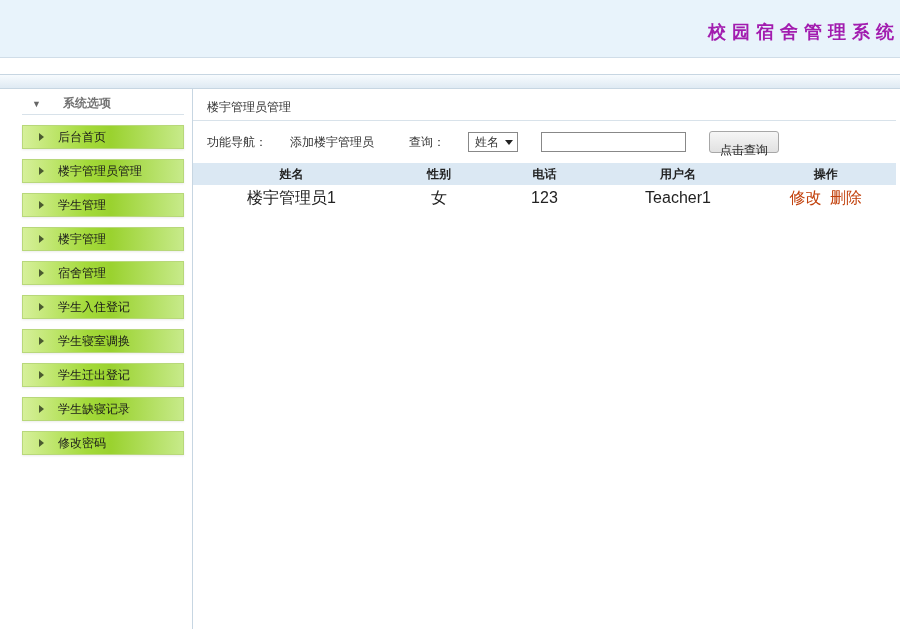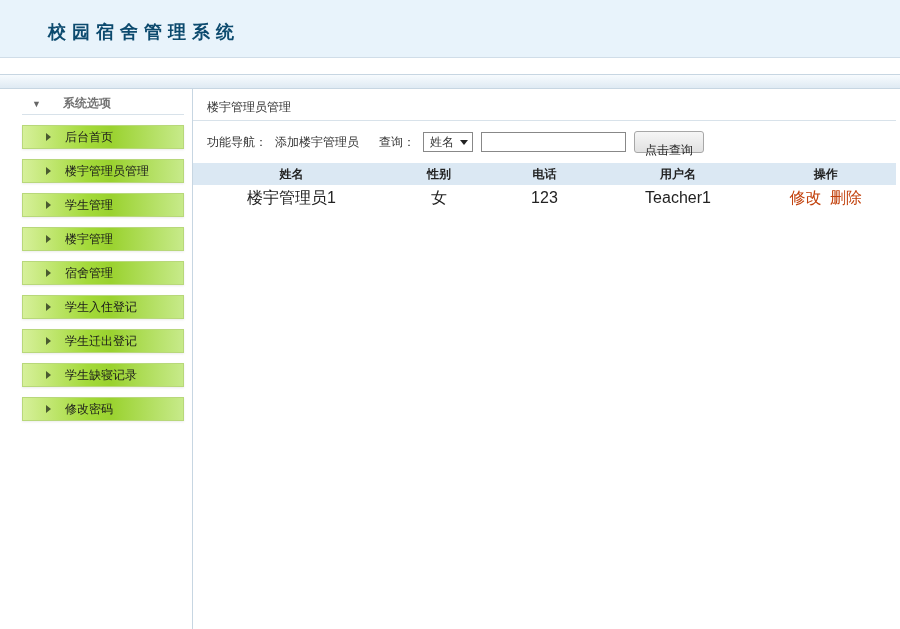--- a/index.html
+++ b/index.html
@@ -9,24 +9,25 @@
   background: #fff;
   width: 900px;
 }
 .header {
   background: #e8f3fb;
   height: 58px;
   padding: 20px 0 0 48px;
   border-bottom: 1px solid #d0dde8;
 }
 .header-title {
-  color: #0c4a6e;
+  color: #a21caf;
   font-size: 18px;
   font-weight: bold;
   letter-spacing: 6px;
+  text-align: right;
 }
 .separator {
   height: 16px;
   background: #fff;
 }
 .toolbar-strip {
   height: 15px;
   background: linear-gradient(#f7fbfe, #dfeaf3);
   border-top: 1px solid #c7d6e2;
   border-bottom: 1px solid #c7d6e2;
@@ -57,21 +58,21 @@
   font-weight: bold;
   color: #737373;
 }
 .sidebar-item {
   height: 24px;
   margin: 10px 0;
   background: linear-gradient(to right, #d6f09a 0%, #a4da3a 40%, #9ad22f 55%, #c7ea8a 100%);
   border: 1px solid #b8d87a;
   display: flex;
   align-items: center;
-  padding-left: 23px;
+  padding-left: 16px;
   cursor: pointer;
   box-shadow: 0 1px 2px rgba(0,0,0,0.08);
 }
 .sidebar-item .triangle {
   width: 0; height: 0;
   border-top: 4px solid transparent;
   border-bottom: 4px solid transparent;
   border-left: 5px solid #4a5a30;
   margin-right: 14px;
 }
@@ -83,21 +84,21 @@
 .page-title {
   color: #333;
   padding: 4px 0 4px 14px;
   border-bottom: 1px solid #d8e2ea;
   margin-right: 4px;
 }
 .func-nav {
   display: flex;
   align-items: center;
   padding: 10px 14px;
-  gap: 8px;
+  gap: 23px;
   color: #333;
 }
 .func-nav a { color: #333; text-decoration: none; }
 .func-nav .lbl-query { margin-left: 12px; color: #333; }
 .select-wrap {
   position: relative;
   display: inline-flex;
   align-items: center;
   height: 20px;
   border: 1px solid #888;
@@ -181,20 +182,24 @@
           <span class="triangle"></span>
           <span class="sidebar-item-label">楼宇管理</span>
         </div>
         <div class="sidebar-item">
           <span class="triangle"></span>
           <span class="sidebar-item-label">宿舍管理</span>
         </div>
         <div class="sidebar-item">
           <span class="triangle"></span>
           <span class="sidebar-item-label">学生入住登记</span>
+        </div>
+        <div class="sidebar-item">
+          <span class="triangle"></span>
+          <span class="sidebar-item-label">学生寝室调换</span>
         </div>
         <div class="sidebar-item">
           <span class="triangle"></span>
           <span class="sidebar-item-label">学生迁出登记</span>
         </div>
         <div class="sidebar-item">
           <span class="triangle"></span>
           <span class="sidebar-item-label">学生缺寝记录</span>
         </div>
         <div class="sidebar-item">

